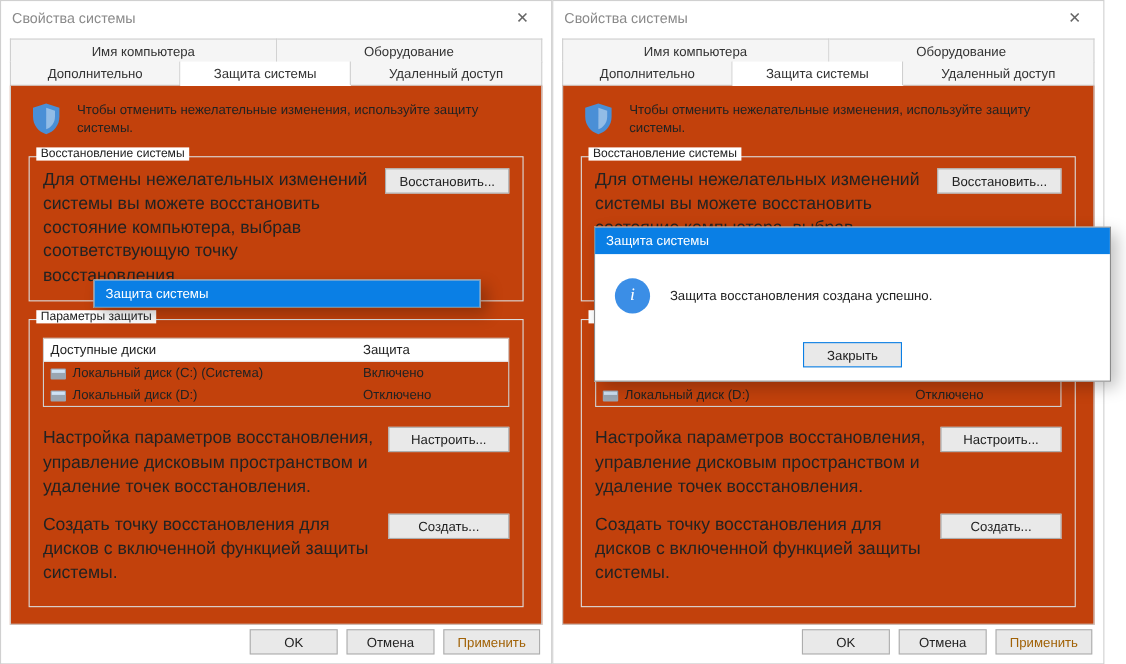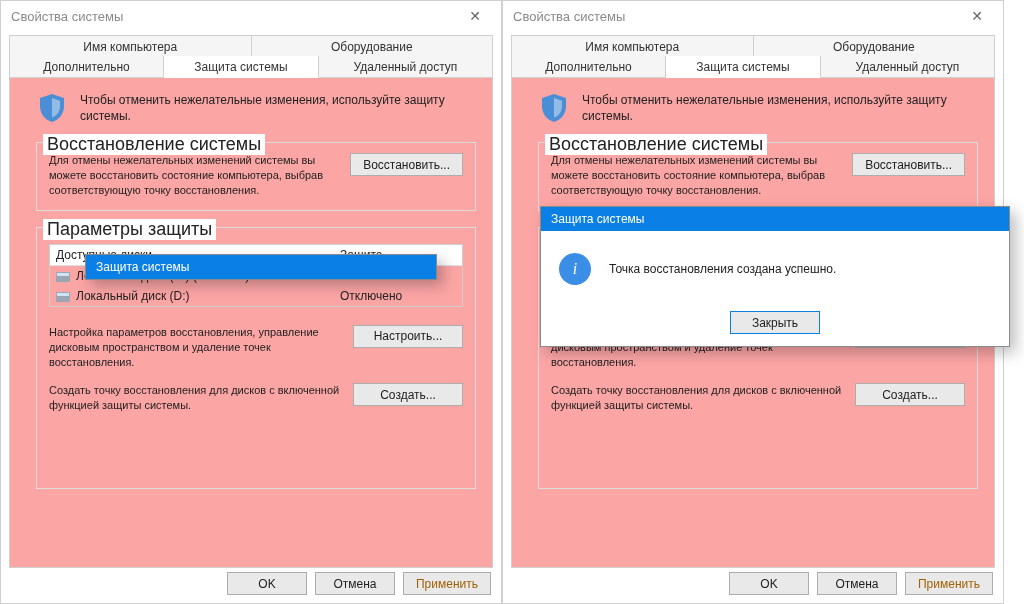--- a/index.html
+++ b/index.html
@@ -12,28 +12,28 @@
 .tab-row{display:flex}
 .tab{border:1px solid #cfcfcf;background:#f5f5f5;font-size:12px;color:#333;display:flex;align-items:center;justify-content:center;height:22px;box-sizing:border-box}
 .tab-row.top .tab{flex:1;border-bottom:none}
 .tab-row.bottom .tab{border-top:none}
 .tab.sel{background:#fff;position:relative;z-index:2;border-bottom:1px solid #fff}
 .tab-row.bottom{margin-top:-1px}
 .tab-row.bottom .tab{height:22px}
 .tab-row.bottom .tab.col1{width:155px}
 .tab-row.bottom .tab.col2{width:155px;border-left:none}
 .tab-row.bottom .tab.col3{width:174px;border-left:none}
-.pane{border:1px solid #cfcfcf;border-top:none;margin:0 8px 8px 8px;padding:14px 16px 14px 26px;background:#fca5a5;height:490px;box-sizing:border-box;position:relative}
+.pane{border:1px solid #cfcfcf;border-top:none;margin:0 8px 8px 8px;padding:14px 16px 14px 16px;background:#c2410c;height:490px;box-sizing:border-box;position:relative}
 .intro{display:flex;gap:12px;margin-bottom:18px}
 .intro .icon{width:32px;height:32px;flex:0 0 32px}
 .intro .text{font-size:12px;line-height:1.35}
 .fieldset{border:1px solid #dcdcdc;padding:10px 12px 12px 12px;position:relative;margin-bottom:16px}
-.legend{position:absolute;top:-9px;left:6px;background:#fff;padding:0 4px;font-size:18px;color:#222}
+.legend{position:absolute;top:-9px;left:6px;background:#fff;padding:0 4px;font-size:11px;color:#222}
 .row-2col{display:flex;align-items:flex-start;gap:10px}
-.row-2col .txt{flex:1;font-size:11px;line-height:1.35}
+.row-2col .txt{flex:1;font-size:16px;line-height:1.35}
 .btn{border:1px solid #adadad;background:#e9e9e9;font-size:12px;height:23px;min-width:110px;display:inline-flex;align-items:center;justify-content:center;cursor:default;box-sizing:border-box;padding:0 12px}
 .btn.disabled{color:#a16207}
 .params .legend{left:6px}
 .table{border:1px solid #cfcfcf;margin-top:6px}
 .thead,.trow{display:flex;font-size:12px}
 .thead{background:#fff;border-bottom:1px solid #e0e0e0}
 .th,.td{padding:3px 6px}
 .th.c1,.td.c1{flex:0 0 272px}
 .th.c2,.td.c2{flex:1}
 .trow{align-items:center}
@@ -197,20 +197,20 @@
 
   <div class="dlg">
     <div class="dtitle">Защита системы</div>
   </div>
 
   <div class="dlg2">
     <div class="dtitle">Защита системы</div>
     <div class="dbody">
       <div class="info-row">
         <div class="info-ico">i</div>
-        <div>Точка восстановления создана успешно.</div>
+        <div>Защита восстановления создана успешно.</div>
       </div>
       <div class="dbtns">
         <div class="btn" style="min-width:90px;border:1px solid #0a7fe5">Закрыть</div>
       </div>
     </div>
   </div>
 </div>
 
 </body></html>

